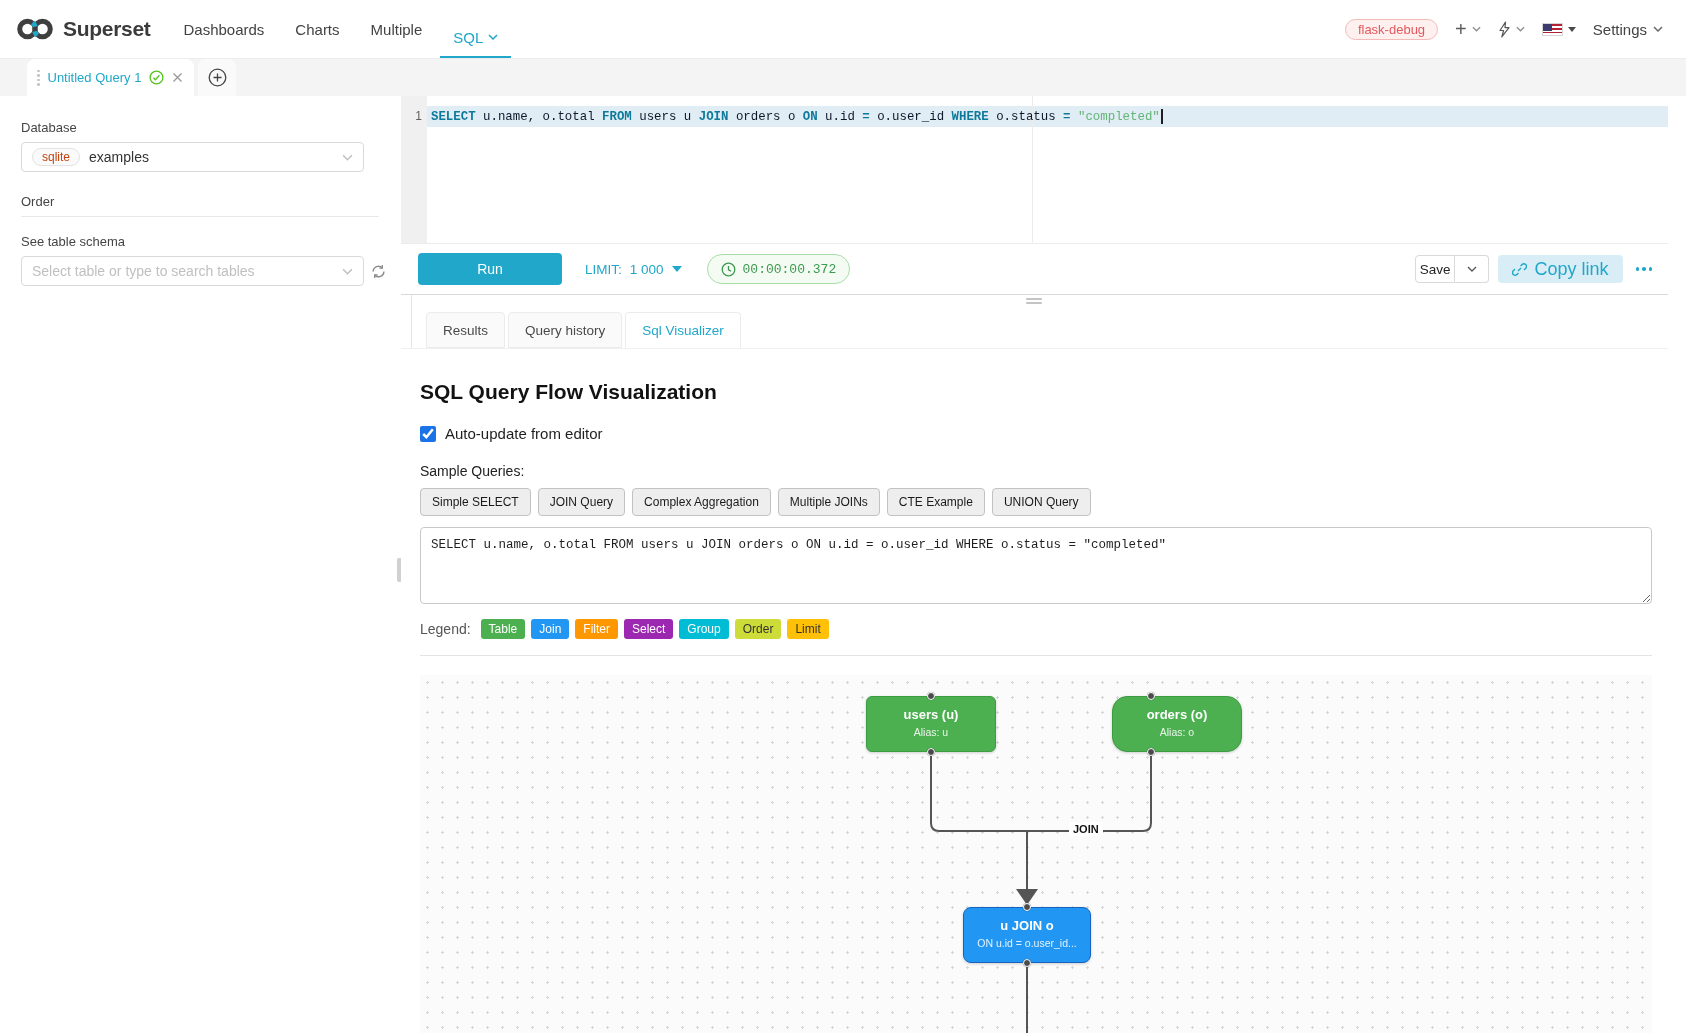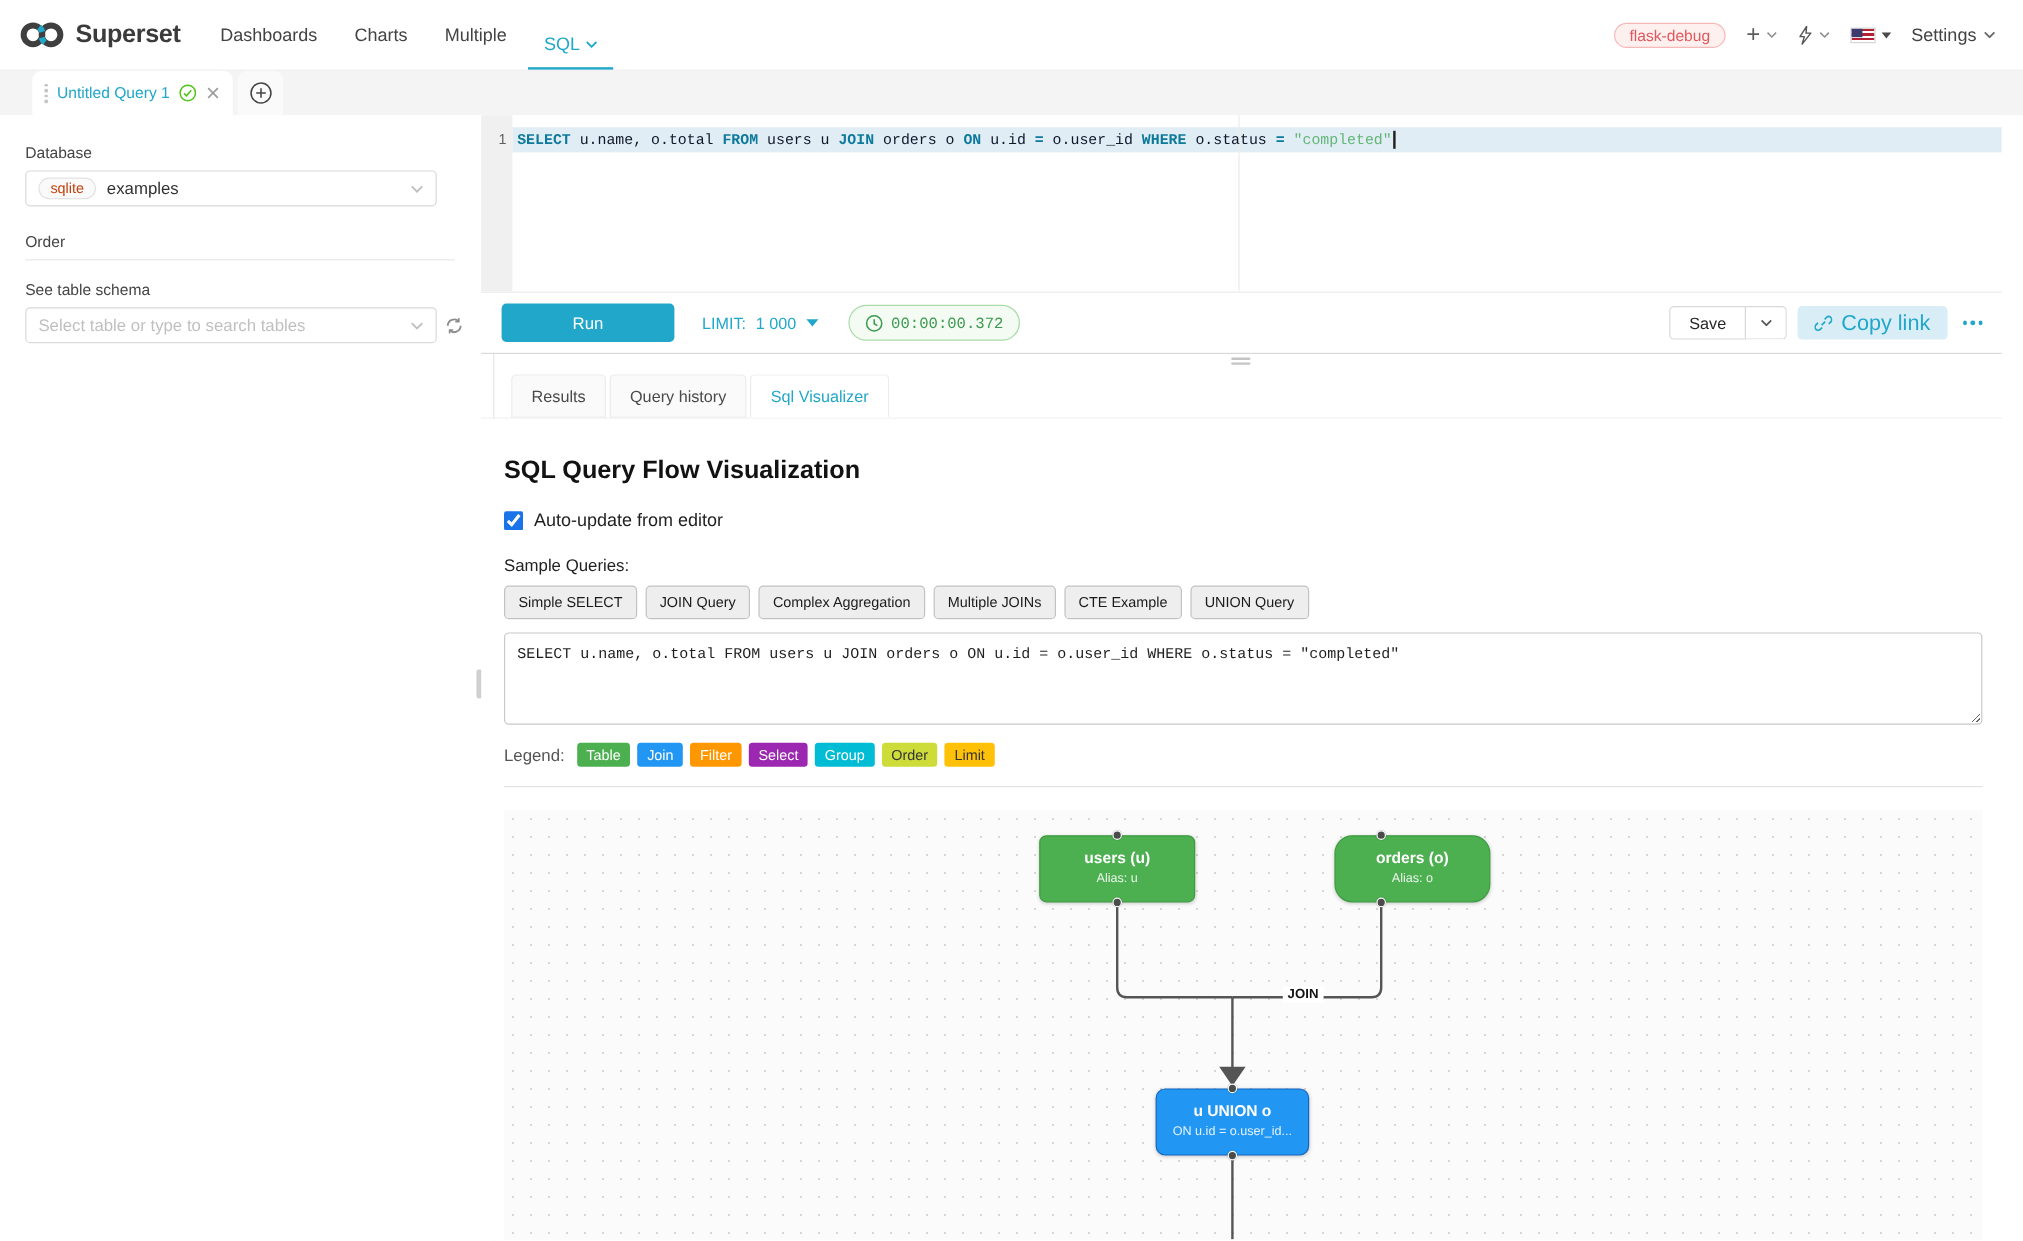--- a/index.html
+++ b/index.html
@@ -79,21 +79,21 @@
   .limit { display:flex; align-items:center; gap:8px; margin-left:23px; cursor:pointer; }
   .limit span { font-size:13.5px; color:#20a7c9; }
   .limit-caret { width:0; height:0; border-left:5px solid transparent; border-right:5px solid transparent;
     border-top:6px solid #20a7c9; }
   .timer { margin-left:25px; height:30px; border:1px solid #aadcaa; background:#f3fbf3; border-radius:15px;
     display:flex; align-items:center; gap:7px; padding:0 13px; }
   .timer .t { font-family:"Liberation Mono","DejaVu Sans Mono",monospace; font-size:13px; color:#3d9a50; }
   .toolbar-right { margin-left:auto; display:flex; align-items:center; gap:9px; }
   .save-split { display:flex; }
   .save-btn { height:28px; background:#fff; border:1px solid #d9d9d9; border-radius:4px 0 0 4px;
-    font-size:13.5px; color:#262626; padding:0 16px; font-family:inherit; cursor:pointer; }
+    font-size:13.5px; color:#262626; padding:0 4px; font-family:inherit; cursor:pointer; }
   .save-caret { height:28px; width:34px; background:#fff; border:1px solid #d9d9d9; border-left:none;
     border-radius:0 4px 4px 0; display:flex; align-items:center; justify-content:center; cursor:pointer; }
   .copy-link { height:28px; background:#d9edf6; border:none; border-radius:4px; color:#20a7c9;
     font-size:18px; display:flex; align-items:center; gap:7px; padding:0 14px; font-family:inherit; cursor:pointer; }
   .more-dots { display:flex; gap:3px; padding:6px 4px; cursor:pointer; }
   .more-dots i { width:3.5px; height:3.5px; border-radius:50%; background:#20a7c9; }
   .split-line { position:absolute; left:401px; top:294px; width:1267px; height:1px; background:#d9d9d9; }
   .split-grip { position:absolute; left:1026px; top:298px; cursor:row-resize; }
   .split-grip i { display:block; width:16px; height:2px; background:#c4c4c4; border-radius:1px; margin-bottom:2px; }
 
@@ -366,21 +366,21 @@
 
     <div class="flow-node" style="left: 446px; top: 21px; background: rgb(76, 175, 80); border-color: rgb(61, 156, 65);">
       <div class="nt">users (u)</div>
       <div class="ns">Alias: u</div>
     </div>
     <div class="flow-node" style="left: 692px; top: 21px; background: rgb(76, 175, 80); border-color: rgb(61, 156, 65); border-radius: 15px;">
       <div class="nt">orders (o)</div>
       <div class="ns">Alias: o</div>
     </div>
     <div class="flow-node blue" style="left: 543px; top: 232px; background: rgb(33, 150, 243); border-color: rgb(21, 101, 192);">
-      <div class="nt">u UNION o</div>
+      <div class="nt">u JOIN o</div>
       <div class="ns">ON u.id = o.user_id...</div>
     </div>
 
     <span class="handle" style="left:507px; top:17px;"></span>
     <span class="handle" style="left:507px; top:73px;"></span>
     <span class="handle" style="left:727px; top:17px;"></span>
     <span class="handle" style="left:727px; top:73px;"></span>
     <span class="handle" style="left:603px; top:228px;"></span>
     <span class="handle" style="left:603px; top:284px;"></span>
 

